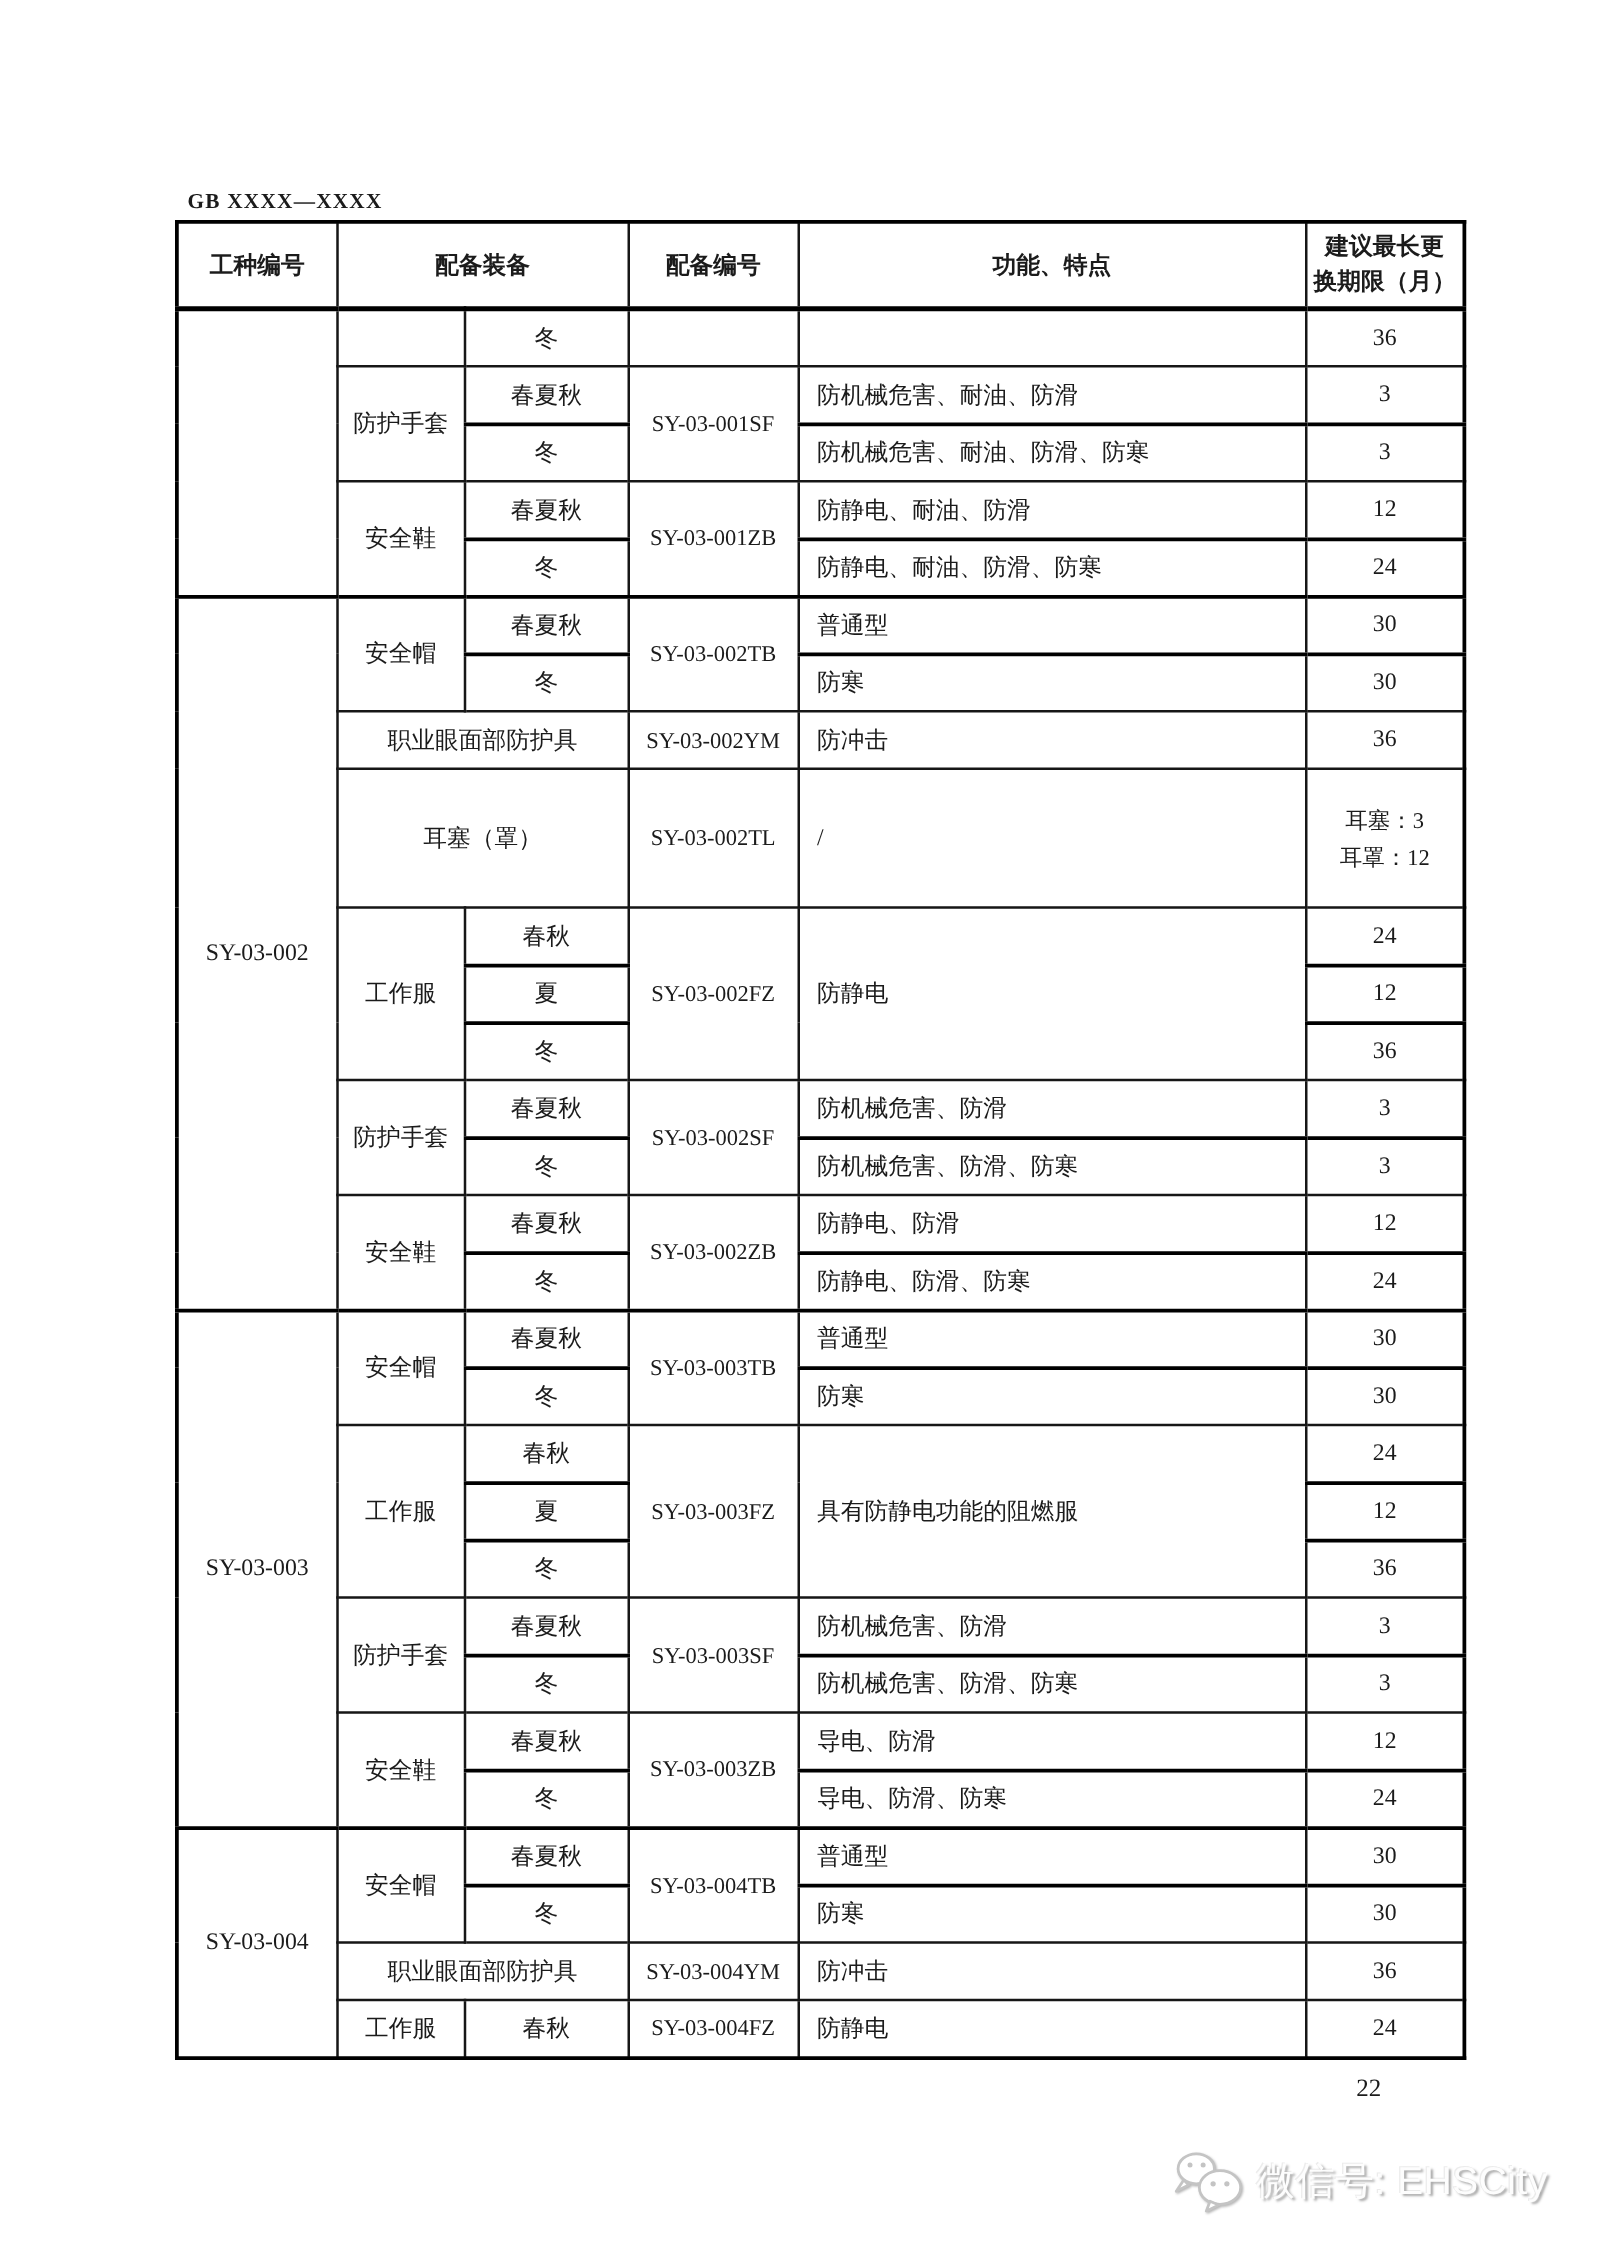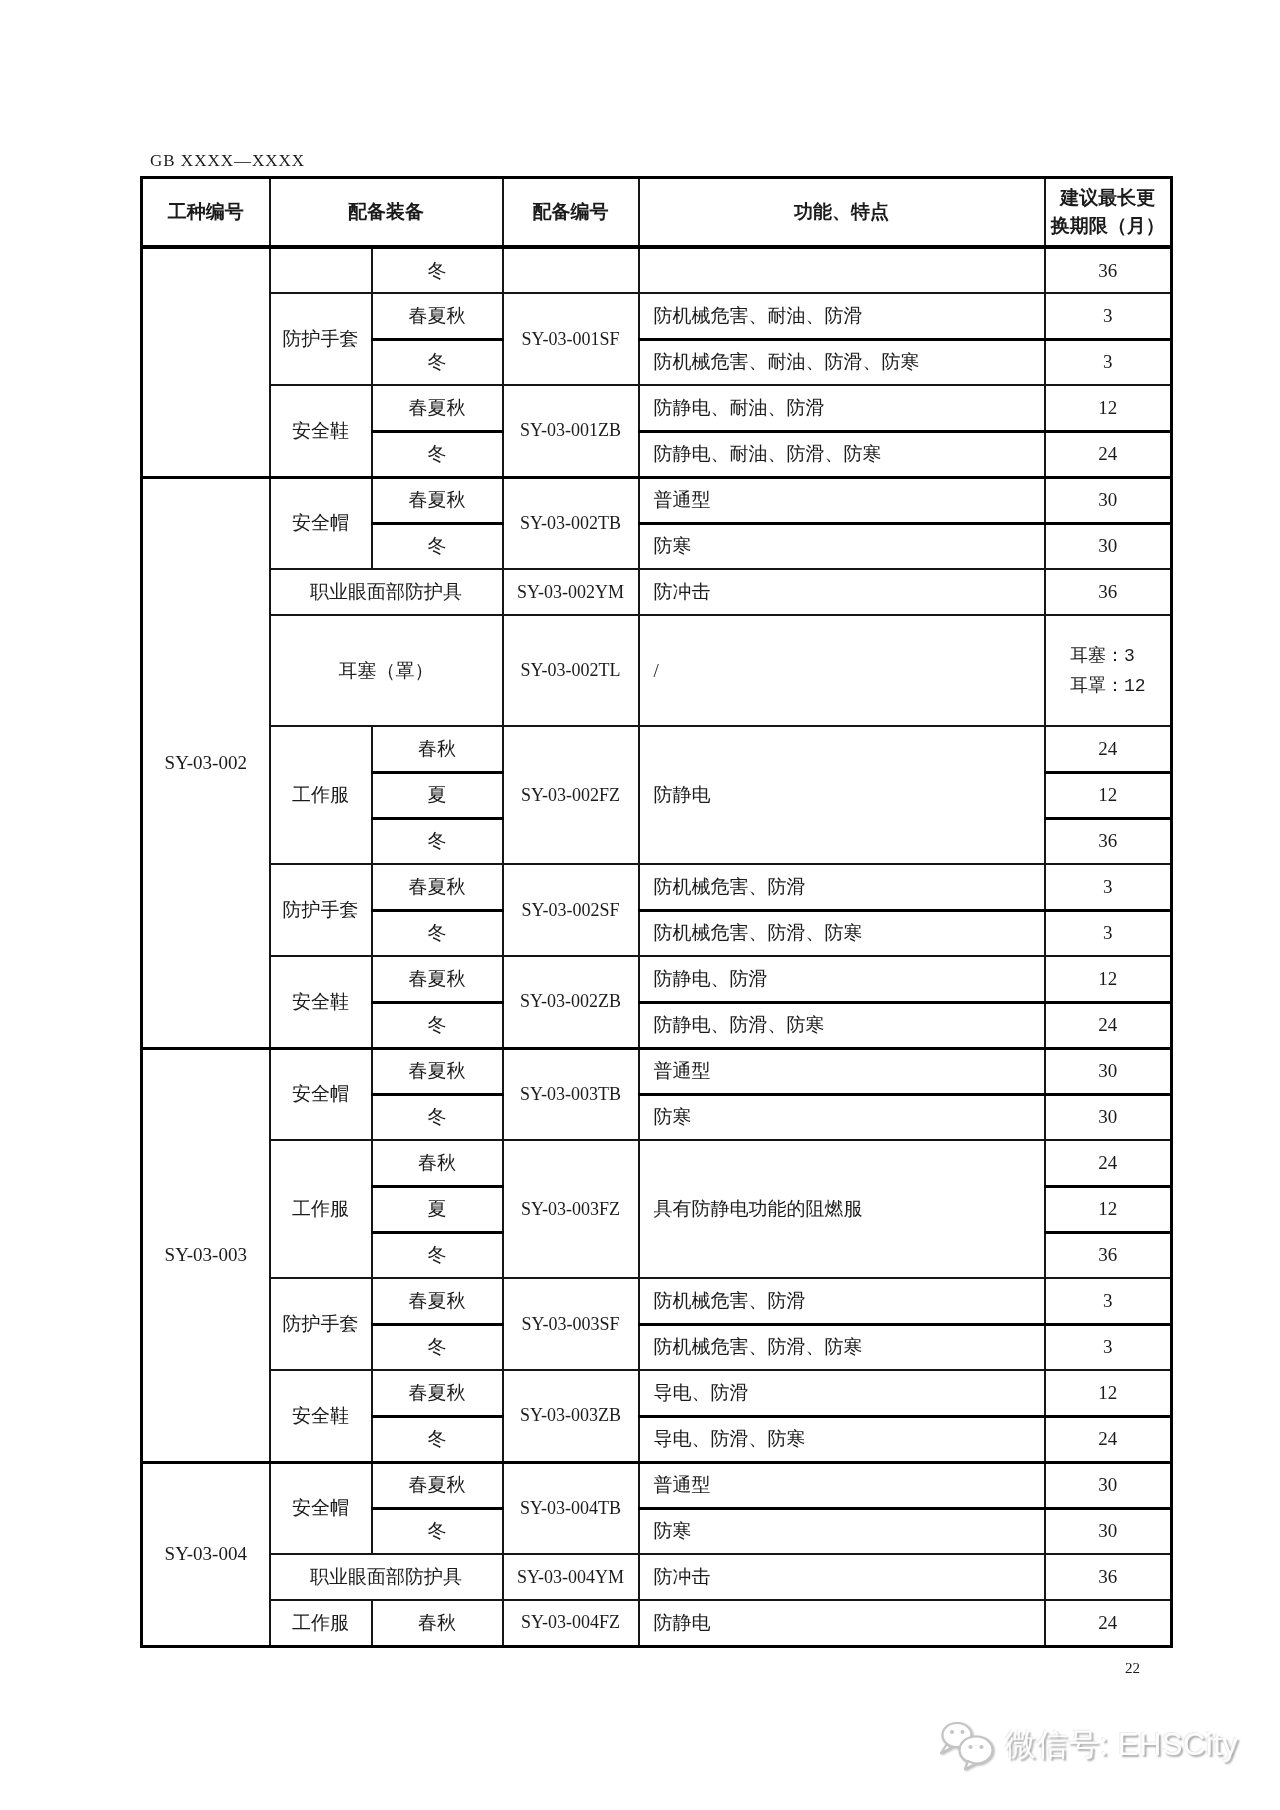--- a/index.html
+++ b/index.html
@@ -6,21 +6,21 @@
   body {
     width:1280px; height:1810px;
     background:#ffffff;
     position:relative;
     font-family:"Liberation Serif","DejaVu Serif",serif;
     color:#1b1b1b;
     overflow:hidden;
   }
   .doc-code {
     position:absolute; left:150px; top:151px;
-    font-size:17px; font-weight:normal; letter-spacing:1px;
+    font-size:17px; font-weight:bold; letter-spacing:1px;
     white-space:pre;
   }
   table.ppe {
     position:absolute; left:140px; top:176px;
     width:1030px;
     border-collapse:collapse; table-layout:fixed;
     border:3px solid #000;
     padding-left:11px;
   }
   .ppe th, .ppe td {
@@ -37,24 +37,24 @@
     padding:0 4px;
   }
   .ppe thead th .hline { line-height:28px; }
   .ppe tbody tr { height:46px; }
   .ppe tbody tr.tall { height:111px; }
   .ppe tbody tr.sec td { border-top:3px solid #000; }
   .ppe tbody tr.inner td { border-top:3px solid #000; }
   .ppe td.col-feat { text-align:left; padding-left:14px;font-family:Liberation Serif, serif; }
   .ppe td.col-code { font-size:18px; letter-spacing:0; white-space:nowrap; }
   .ppe td.col-term { font-size:19px;margin-left:44px; }
-  .ppe td.col-term .wrap { display:inline-block; text-align:left; line-height:30px; font-size:18px;font-family:Liberation Mono, monospace; }
+  .ppe td.col-term .wrap { display:inline-block; text-align:center; line-height:30px; font-size:18px; }
   .page-number {
     position:absolute; left:1050px; top:1660px; width:90px;
-    text-align:right; font-size:15px;
+    text-align:center; font-size:20px;
   }
   .watermark {
     position:absolute; left:938px; top:1720px;
     display:flex; align-items:center; gap:7px;
   }
   .watermark .wm-text {
     font-family:"Liberation Sans","DejaVu Sans",sans-serif;
     font-size:31px; font-weight:400; letter-spacing:0.5px;
     color:#fdfdfd;
     text-shadow:2px 2px 2px #a8a8a8, -1px -1px 0 #ececec;

